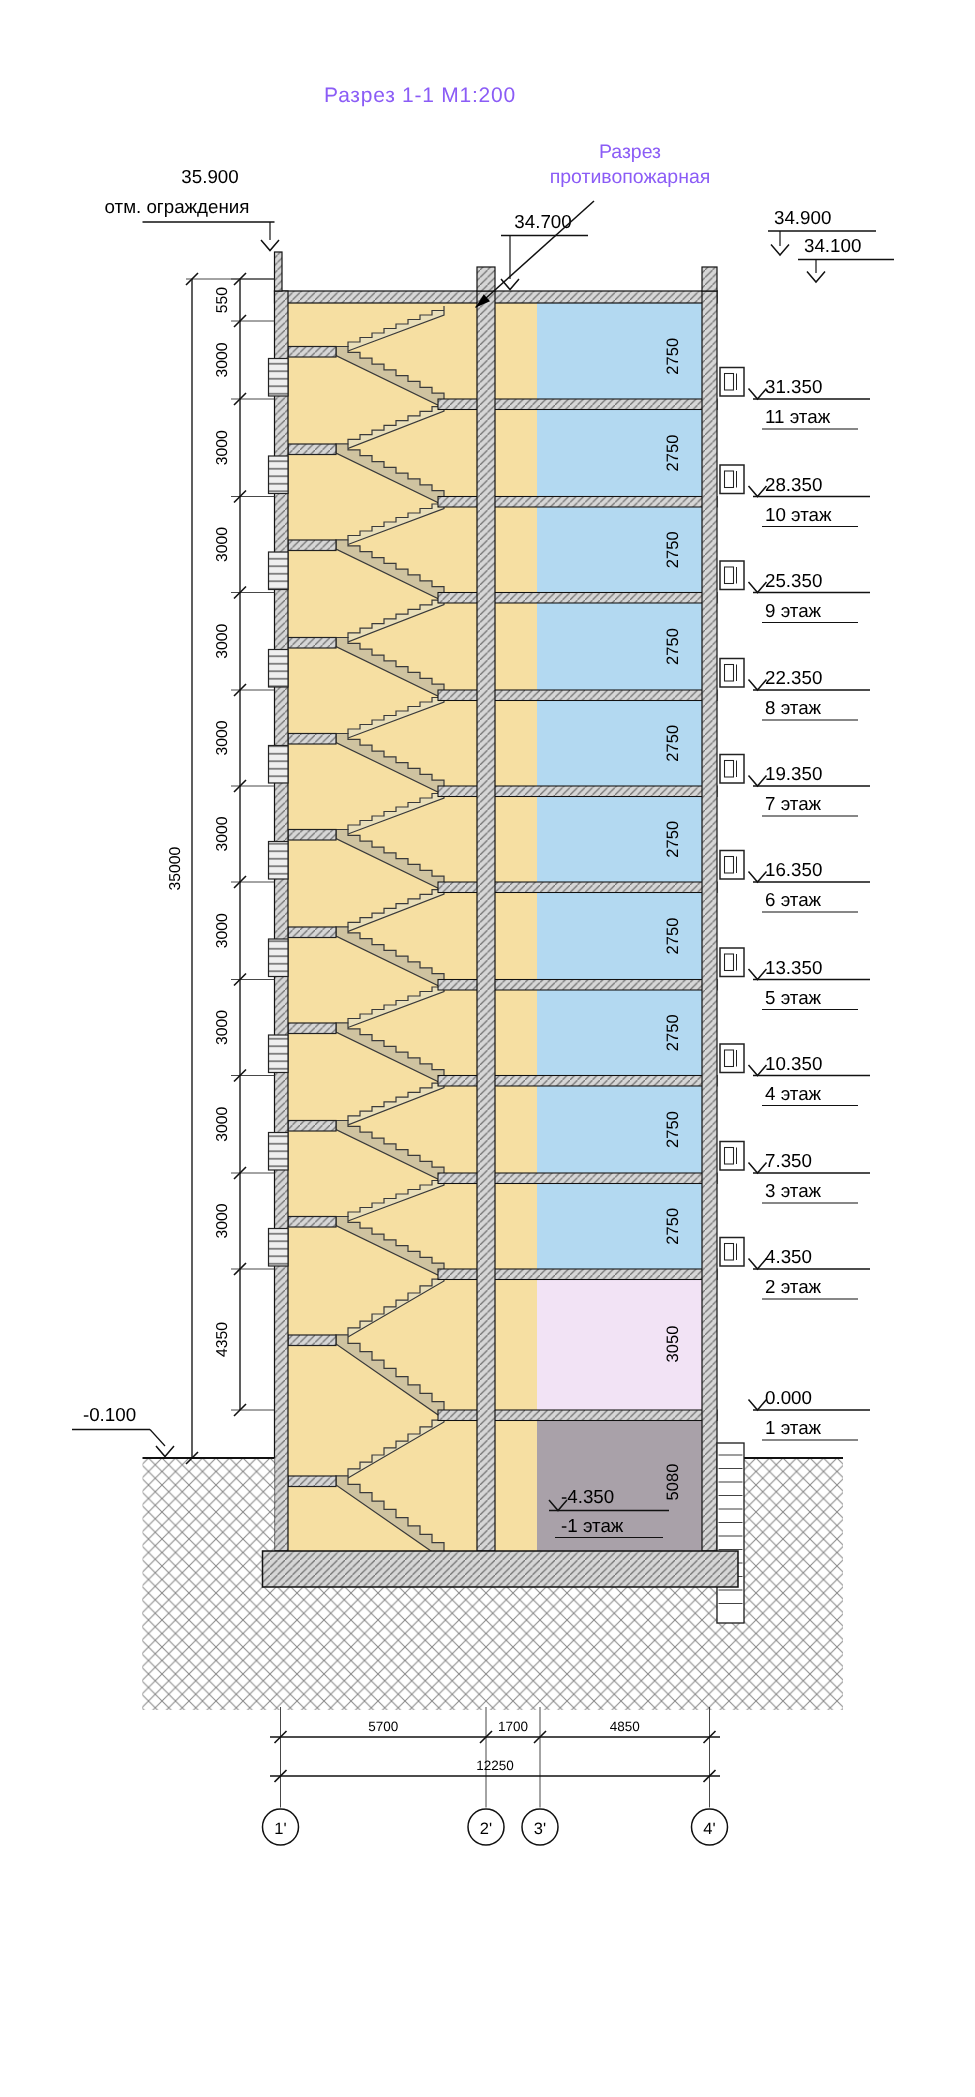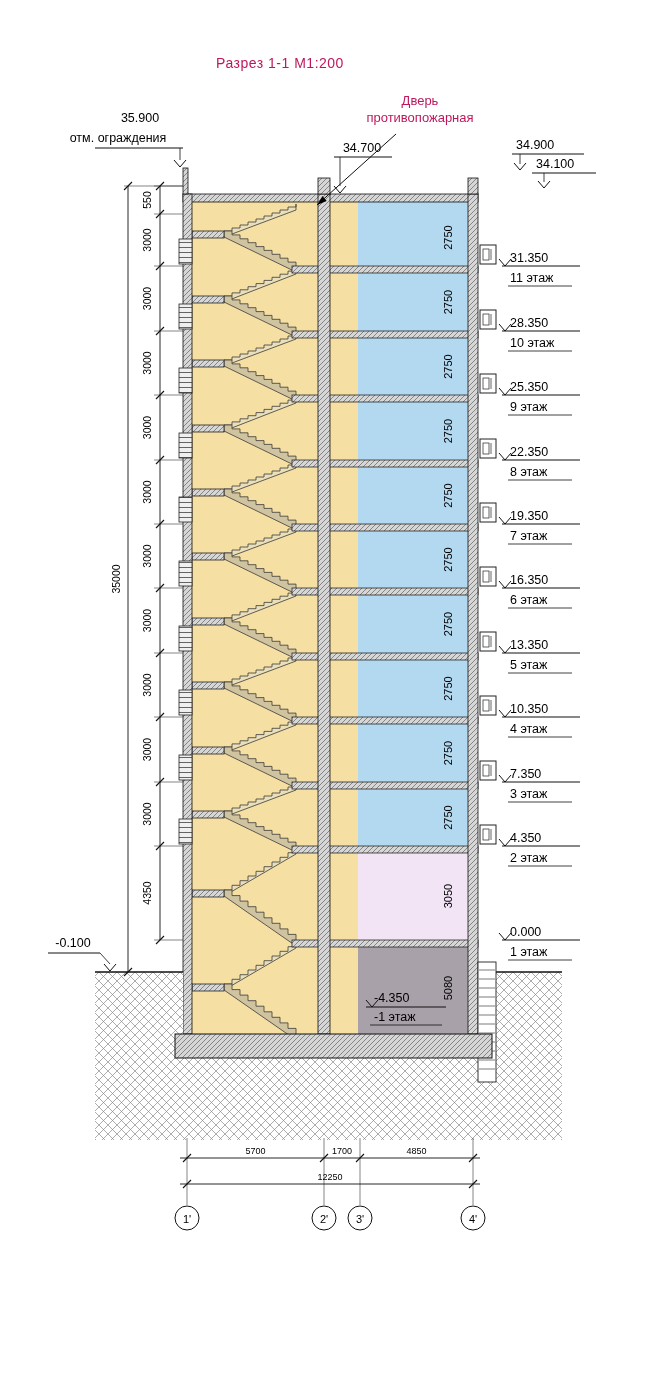--- a/index.html
+++ b/index.html
@@ -1,19 +1,19 @@
 <!DOCTYPE html>
 <html><head>
 <meta charset="utf-8">
 <style>
   html,body{margin:0;padding:0;background:#ffffff;}
   #stage{position:relative;width:650px;height:1398px;background:#fff;overflow:hidden;
          font-family:"Liberation Sans",sans-serif;}
   #drawing{position:absolute;left:0;top:0;font-family:"Liberation Sans",sans-serif;}
-  .h-label{position:absolute;color:#be185d;}
+  .h-label{position:absolute;color:#8b5cf6;}
   #title{left:170px;top:55px;width:220px;text-align:center;font-size:14px;letter-spacing:0.5px;}
   #firenote{left:340px;top:92px;width:160px;text-align:center;font-size:13px;line-height:17px;}
 </style>
 </head>
 <body>
 
 <div id="stage">
   <svg id="drawing" width="650" height="1398" viewBox="0 0 650 1398">
       <defs>
         <pattern id="wallH" width="5" height="5" patternUnits="userSpaceOnUse">
@@ -333,16 +333,16 @@
         <text x="452" y="896" font-size="11" fill="#000" text-anchor="middle" transform="rotate(-90 452 896)">3050</text>
         <text x="452" y="988" font-size="11" fill="#000" text-anchor="middle" transform="rotate(-90 452 988)">5080</text>
       </g>
       <g>
         <line x1="396" y1="134" x2="317" y2="205" stroke="#111" stroke-width="1"></line>
         <polygon points="317,205 322.5,196.1 326.7,200.9" fill="#000"></polygon>
       </g>
     </svg>
   <div class="h-label" id="title">Разрез 1-1  М1:200</div>
   <div class="h-label" id="firenote">
-    <div>Дверь</div>
+    <div>Разрез</div>
     <div>противопожарная</div>
   </div>
 </div>
 
 </body></html>

